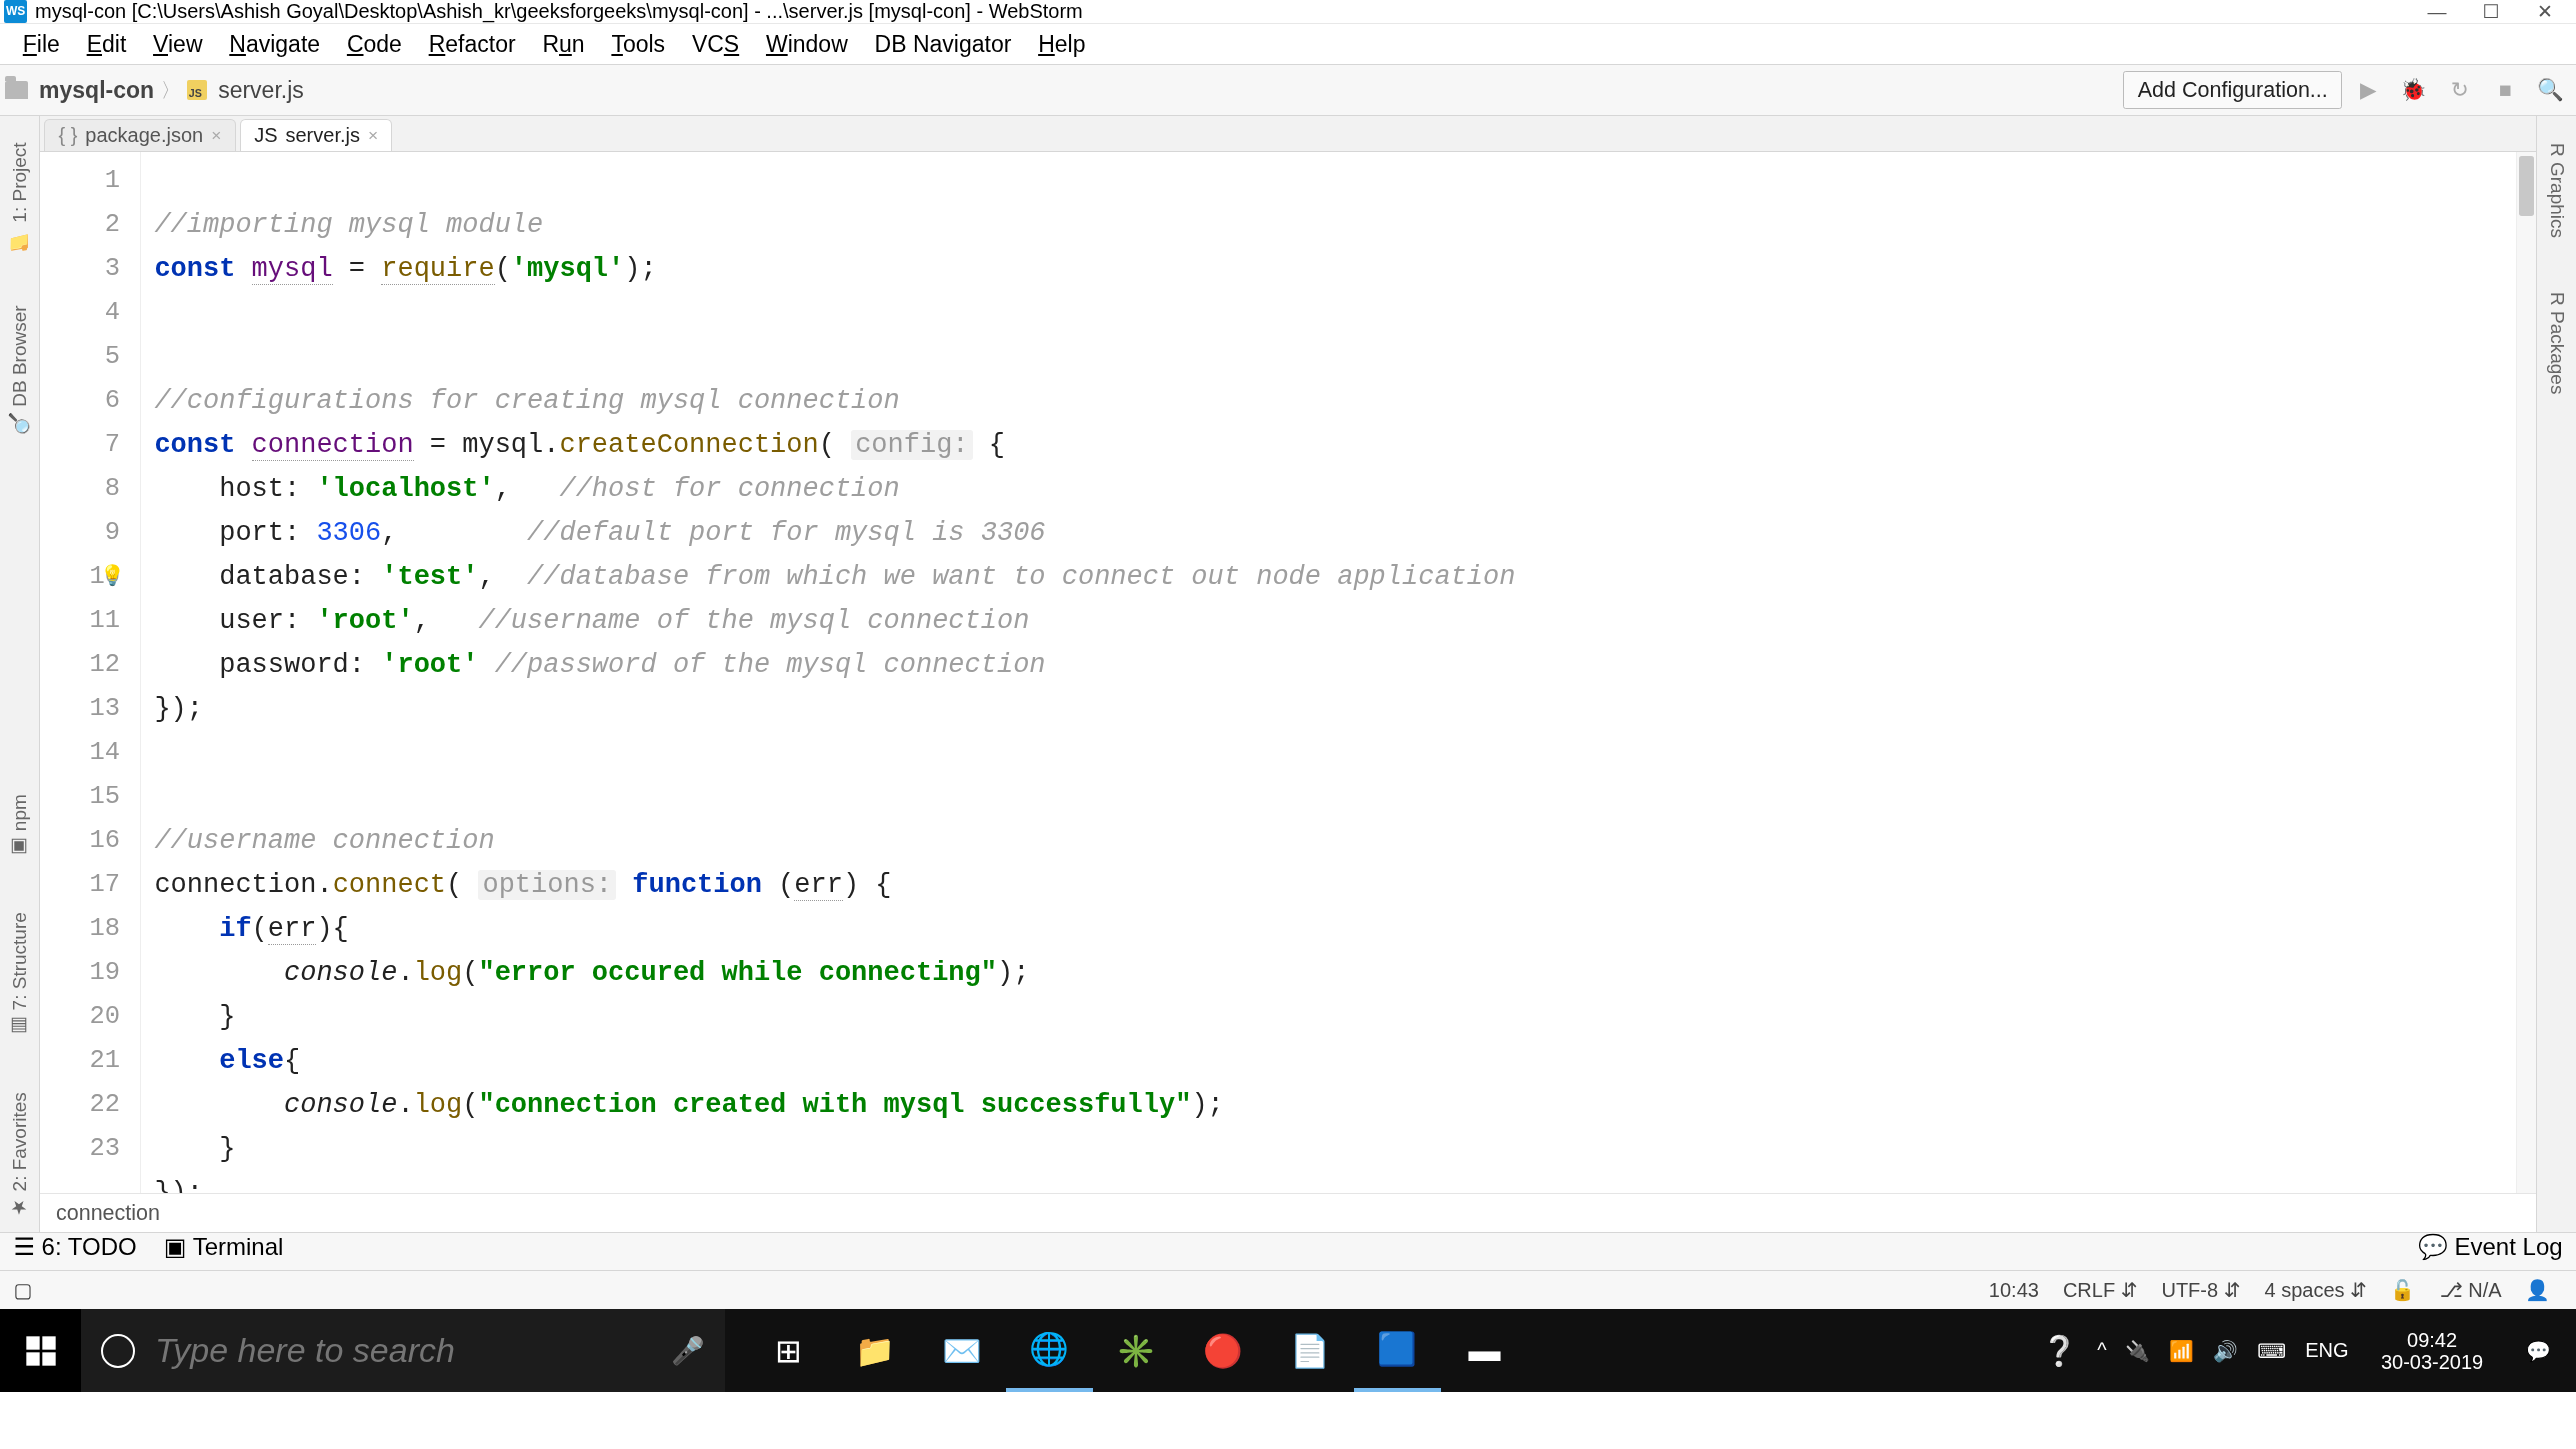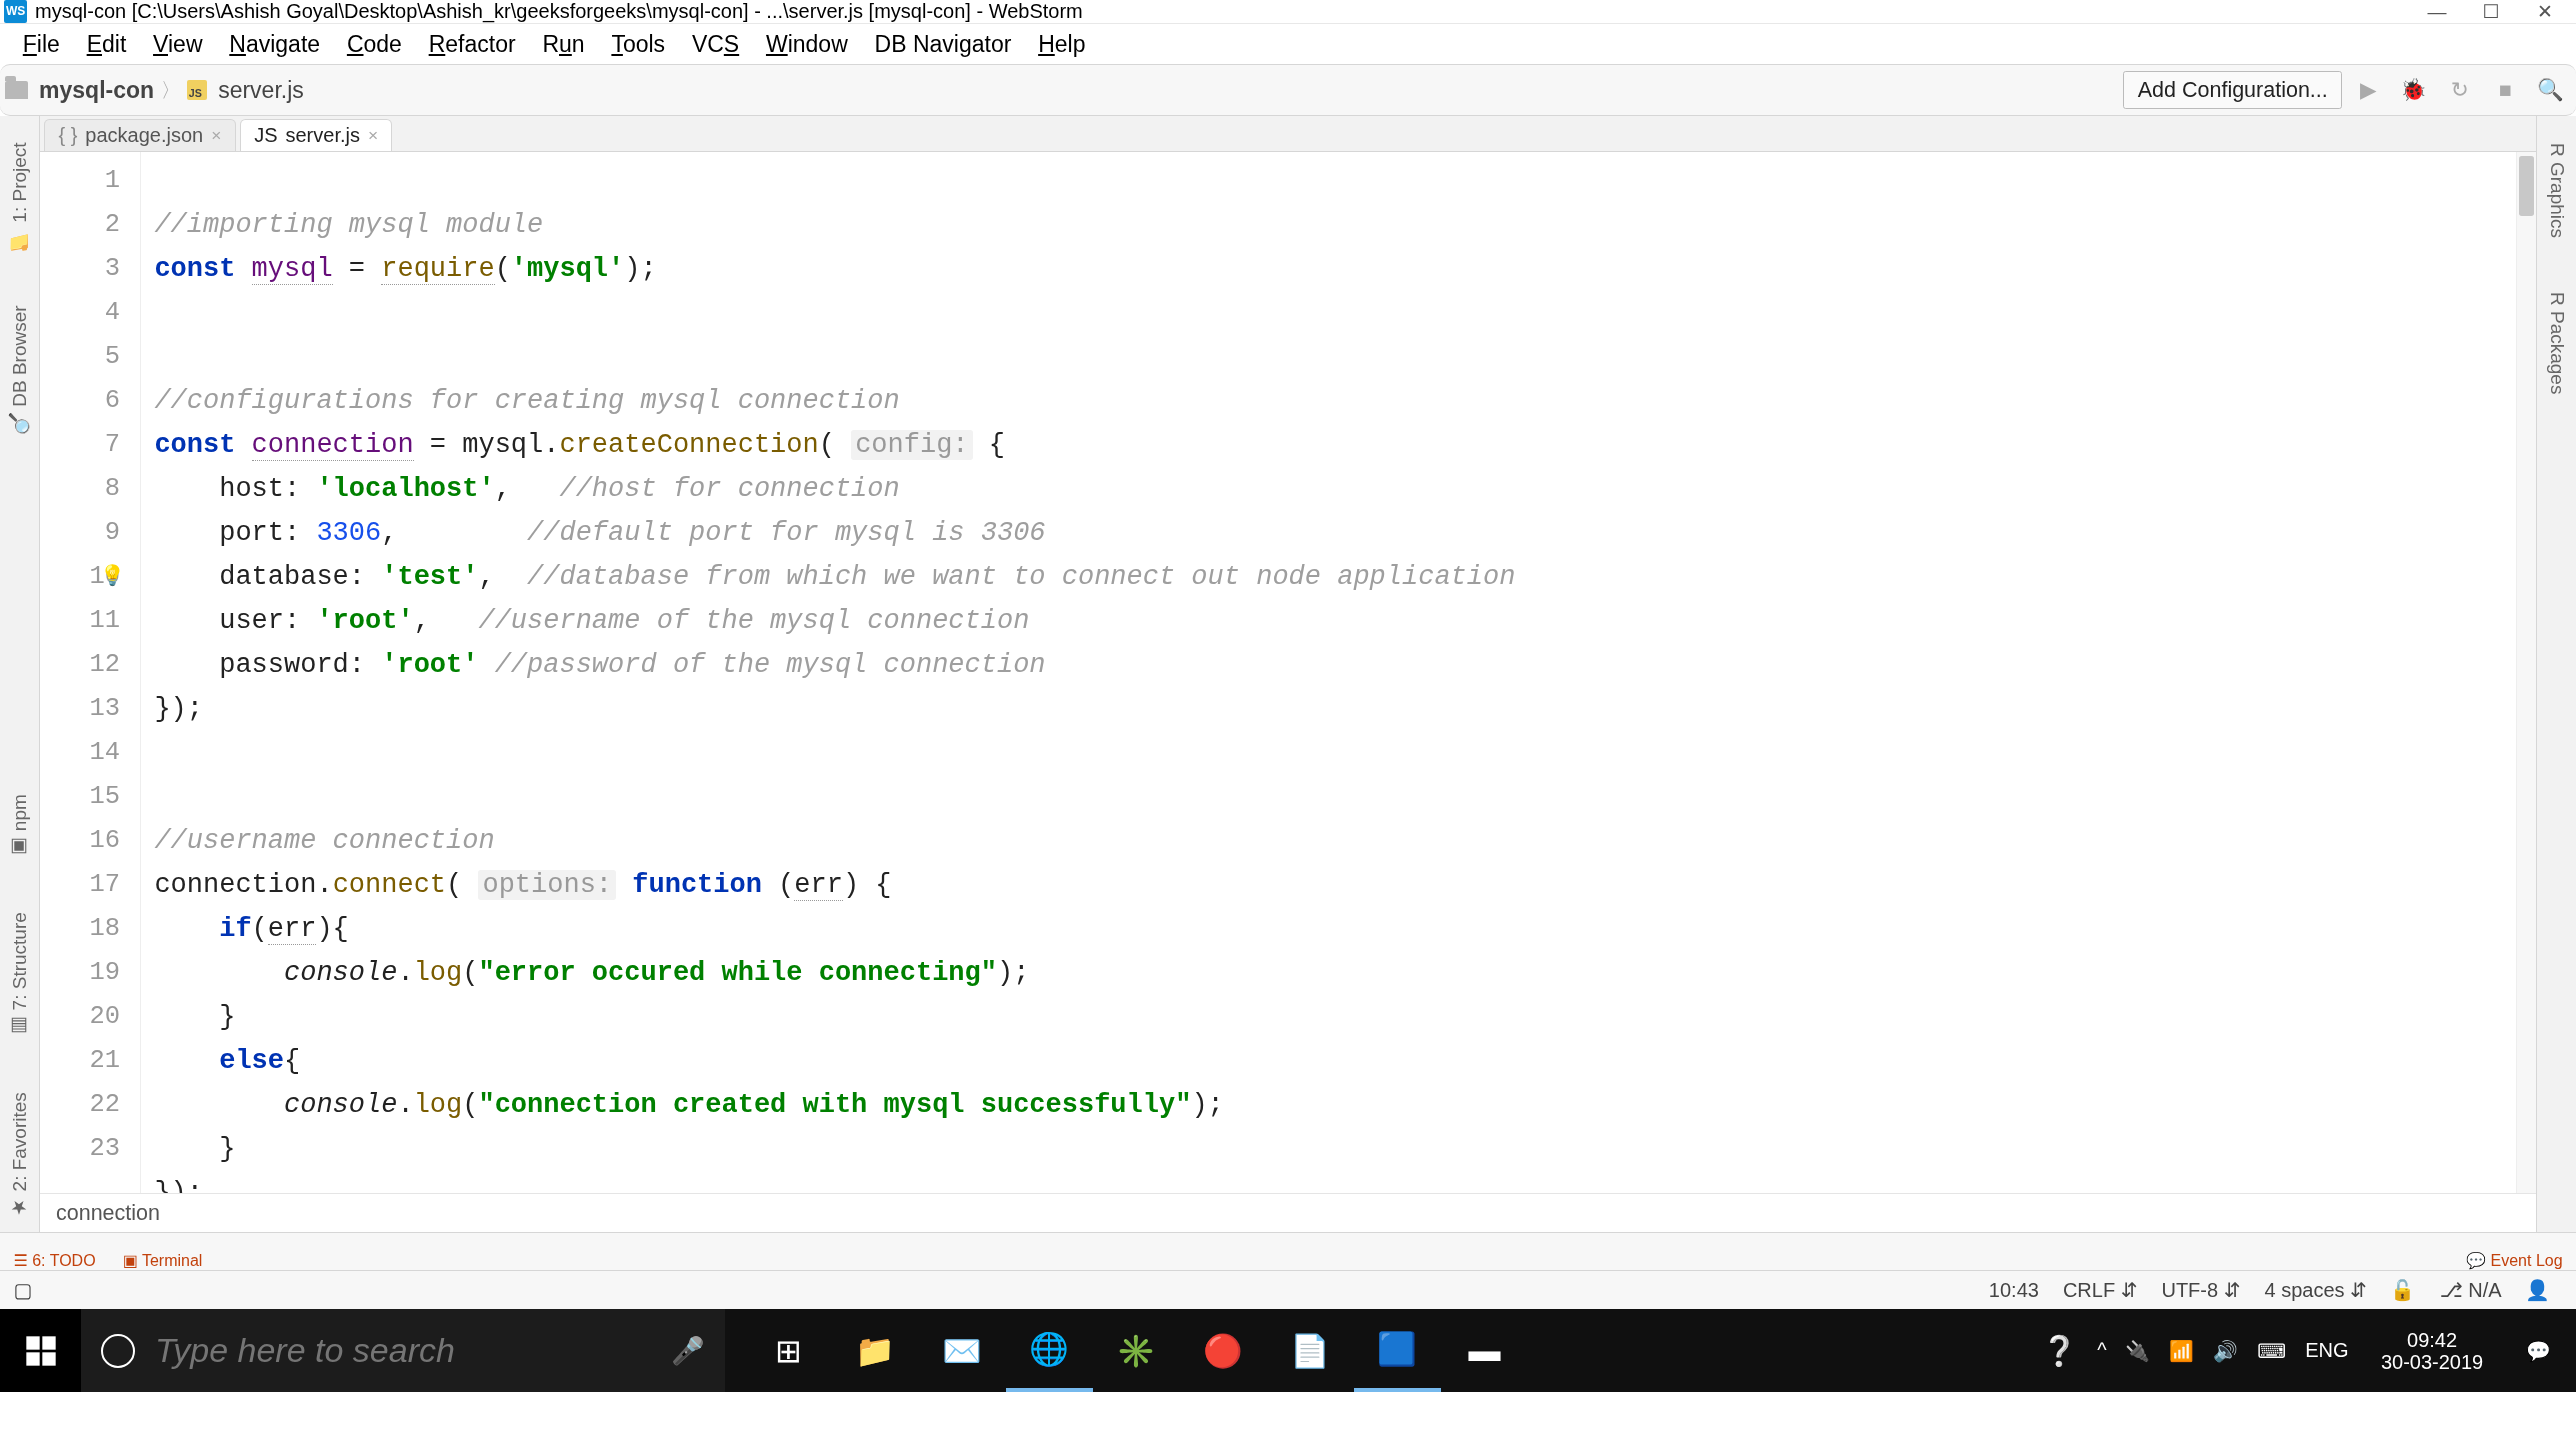--- a/index.html
+++ b/index.html
@@ -8,21 +8,21 @@
   .titlebar { height: 24px; background:#fff; display:flex; align-items:center; padding:0 4px; border-bottom:0.7px solid #e8e8e8; font-size:20px; color:#000; }
   .titlebar .app-icon { width:23px; height:23px; background:#0b8bd6; margin-right:8px; border-radius:2px; position:relative; }
   .titlebar .app-icon::after { content:"WS"; color:#fff; font-size:12px; font-weight:bold; position:absolute; top:4px; left:2px;}
   .titlebar .spacer { flex:1; }
   .titlebar .win-btn { width:54px; height:100%; display:flex; align-items:center; justify-content:center; color:#555; font-size:19px; }
   
   .menubar { height:40px; display:flex; align-items:center; padding:0 9.4px; font-size:23px; color:#000; }
   .menubar .menu-item { padding:4px 13.4px; }
   .menubar .menu-item .ul { text-decoration:underline; }
   
-  .toolbar-row { height:52px; border-top:0.7px solid #d6d6d6; border-bottom:0.7px solid #d6d6d6; display:flex; align-items:center; padding:0 5.4px; background:#f7f7f7;border-radius:10px; }
+  .toolbar-row { height:52px; border-top:0.7px solid #d6d6d6; border-bottom:0.7px solid #d6d6d6; display:flex; align-items:center; padding:0 5.4px; background:#f7f7f7; }
   .breadcrumb { display:flex; align-items:center; font-size:23px; color:#444; gap:6.7px; }
   .breadcrumb .folder-icon { width:23px; height:17.4px; background:#b8b8b8; border-radius:2px 2px 0 0; position:relative; margin-right:4px; }
   .breadcrumb .folder-icon::before { content:""; position:absolute; top:-5.4px; left:0; width:10.7px; height:5.4px; background:#b8b8b8; border-radius:2px 2px 0 0;}
   .breadcrumb .chev { color:#aaa; font-size:20px; }
   .breadcrumb .js-icon { width:20px; height:20px; background:#f0d060; display:inline-flex; align-items:flex-end; justify-content:flex-start; font-size:10.7px; font-weight:bold; color:#444; padding:1.3px; margin-right:4px; border-radius:2px;}
   .toolbar-row .spacer { flex:1; }
   .toolbar-row .config-btn { border:0.7px solid #bbb; background:#fafafa; padding:5.4px 13.4px; font-size:21.5px; color:#222; border-radius:2.7px;}
   .toolbar-row .tb-icon { width:39px; height:39px; display:flex; align-items:center; justify-content:center; color:#aaa; font-size:21.5px; margin-left:6.7px;}
   .toolbar-row .search-icon { color:#666; }
   
@@ -45,21 +45,21 @@
   .c-func { color:#7a5c00;text-align:center; }
   .c-str { color:#008000; font-weight:bold;}
   .c-hint { color:#999; background:#f2f2f2; padding:0 4px; border-radius:2.7px; font-style:normal;}
   .c-under { border-bottom:0.7px dotted #999; }
   .breadcrumb2 { height:39px; border-top:0.7px solid #e5e5e5; background:#fff; display:flex; align-items:center; padding:0 16px; font-size:21.5px; color:#555;}
   .right-gutter { width:40px; background:#f2f2f2; border-left:0.7px solid #d6d6d6; display:flex; flex-direction:column; align-items:center; padding-top:13.4px; gap:27px;}
   .right-gutter .vtab { writing-mode:vertical-rl; font-size:19px; color:#666; padding:13.4px 0;}
   .scrollbar-v { width:20px; background:#f7f7f7; border-left:0.7px solid #eee; position:relative;}
   .scrollbar-v .thumb { position:absolute; left:2px; right:2px; top:4px; height:60px; background:#c8c8c8; border-radius:2.7px; }
   
-  .bottom-tools { height:38px; border-top:0.7px solid #d6d6d6; background:#f7f7f7; display:flex; align-items:flex-end; padding:0 13.4px; font-size:16px; color:#c2410c; gap:27px;}
+  .bottom-tools { height:38px; border-top:0.7px solid #d6d6d6; background:#f7f7f7; display:flex; align-items:flex-start; padding:0 13.4px; font-size:24px; color:#000000; gap:27px;}
   .bottom-tools .spacer { flex:1; }
   .status-bar { height:39px; border-top:0.7px solid #d6d6d6; background:#f7f7f7; display:flex; align-items:center; padding:0 13.4px; font-size:20px; color:#444;}
   .status-bar .spacer { flex:1; }
   .status-bar .cell { padding:0 12px; }
   
   .taskbar { height:83px; background:#101010; display:flex; align-items:center; color:#fff;}
   .taskbar .start { width:81px; height:100%; display:flex; align-items:center; justify-content:center; background:#000;}
   .taskbar .start svg { width:32px; height:32px;}
   .taskbar .search-box { flex:0 0 644px; height:100%; background:#1c1c1c; display:flex; align-items:center; padding:0 20px; gap:20px;}
   .taskbar .search-box .circle { width:34px; height:34px; border:2.7px solid #fff; border-radius:50%;}

